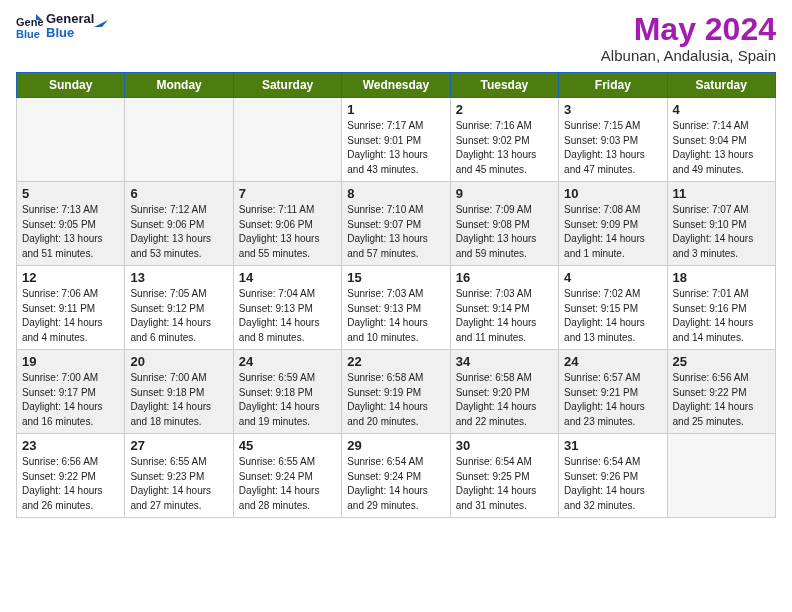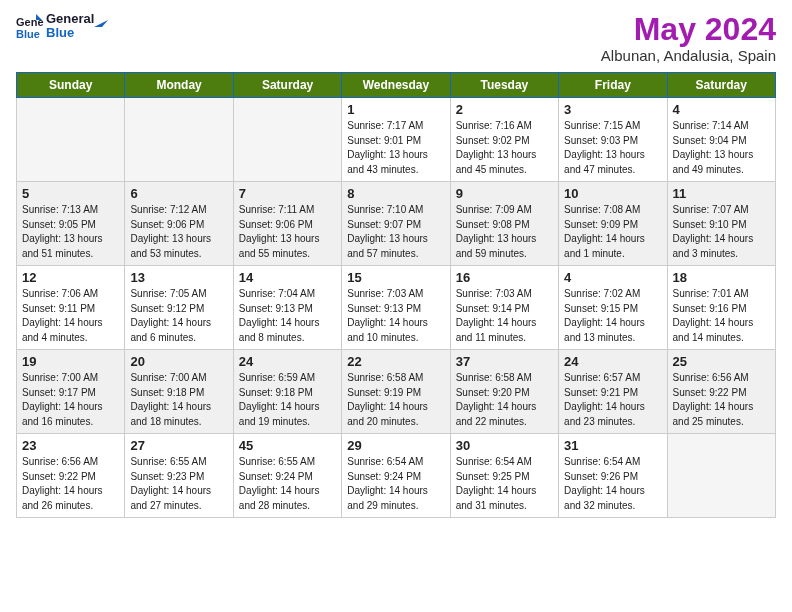--- a/index.html
+++ b/index.html
@@ -149,21 +149,21 @@
           <td><span class="day-num">15</span><span class="day-info">Sunrise: 7:03 AM<br>Sunset: 9:13 PM<br>Daylight: 14 hours and 10 minutes.</span></td>
           <td><span class="day-num">16</span><span class="day-info">Sunrise: 7:03 AM<br>Sunset: 9:14 PM<br>Daylight: 14 hours and 11 minutes.</span></td>
           <td><span class="day-num">4</span><span class="day-info">Sunrise: 7:02 AM<br>Sunset: 9:15 PM<br>Daylight: 14 hours and 13 minutes.</span></td>
           <td><span class="day-num">18</span><span class="day-info">Sunrise: 7:01 AM<br>Sunset: 9:16 PM<br>Daylight: 14 hours and 14 minutes.</span></td>
         </tr>
         <tr class="row-shade">
           <td><span class="day-num">19</span><span class="day-info">Sunrise: 7:00 AM<br>Sunset: 9:17 PM<br>Daylight: 14 hours and 16 minutes.</span></td>
           <td><span class="day-num">20</span><span class="day-info">Sunrise: 7:00 AM<br>Sunset: 9:18 PM<br>Daylight: 14 hours and 18 minutes.</span></td>
           <td><span class="day-num">24</span><span class="day-info">Sunrise: 6:59 AM<br>Sunset: 9:18 PM<br>Daylight: 14 hours and 19 minutes.</span></td>
           <td><span class="day-num">22</span><span class="day-info">Sunrise: 6:58 AM<br>Sunset: 9:19 PM<br>Daylight: 14 hours and 20 minutes.</span></td>
-          <td><span class="day-num">37</span><span class="day-info">Sunrise: 6:58 AM<br>Sunset: 9:20 PM<br>Daylight: 14 hours and 22 minutes.</span></td>
+          <td><span class="day-num">34</span><span class="day-info">Sunrise: 6:58 AM<br>Sunset: 9:20 PM<br>Daylight: 14 hours and 22 minutes.</span></td>
           <td><span class="day-num">24</span><span class="day-info">Sunrise: 6:57 AM<br>Sunset: 9:21 PM<br>Daylight: 14 hours and 23 minutes.</span></td>
           <td><span class="day-num">25</span><span class="day-info">Sunrise: 6:56 AM<br>Sunset: 9:22 PM<br>Daylight: 14 hours and 25 minutes.</span></td>
         </tr>
         <tr>
           <td><span class="day-num">23</span><span class="day-info">Sunrise: 6:56 AM<br>Sunset: 9:22 PM<br>Daylight: 14 hours and 26 minutes.</span></td>
           <td><span class="day-num">27</span><span class="day-info">Sunrise: 6:55 AM<br>Sunset: 9:23 PM<br>Daylight: 14 hours and 27 minutes.</span></td>
           <td><span class="day-num">45</span><span class="day-info">Sunrise: 6:55 AM<br>Sunset: 9:24 PM<br>Daylight: 14 hours and 28 minutes.</span></td>
           <td><span class="day-num">29</span><span class="day-info">Sunrise: 6:54 AM<br>Sunset: 9:24 PM<br>Daylight: 14 hours and 29 minutes.</span></td>
           <td><span class="day-num">30</span><span class="day-info">Sunrise: 6:54 AM<br>Sunset: 9:25 PM<br>Daylight: 14 hours and 31 minutes.</span></td>
           <td><span class="day-num">31</span><span class="day-info">Sunrise: 6:54 AM<br>Sunset: 9:26 PM<br>Daylight: 14 hours and 32 minutes.</span></td>

